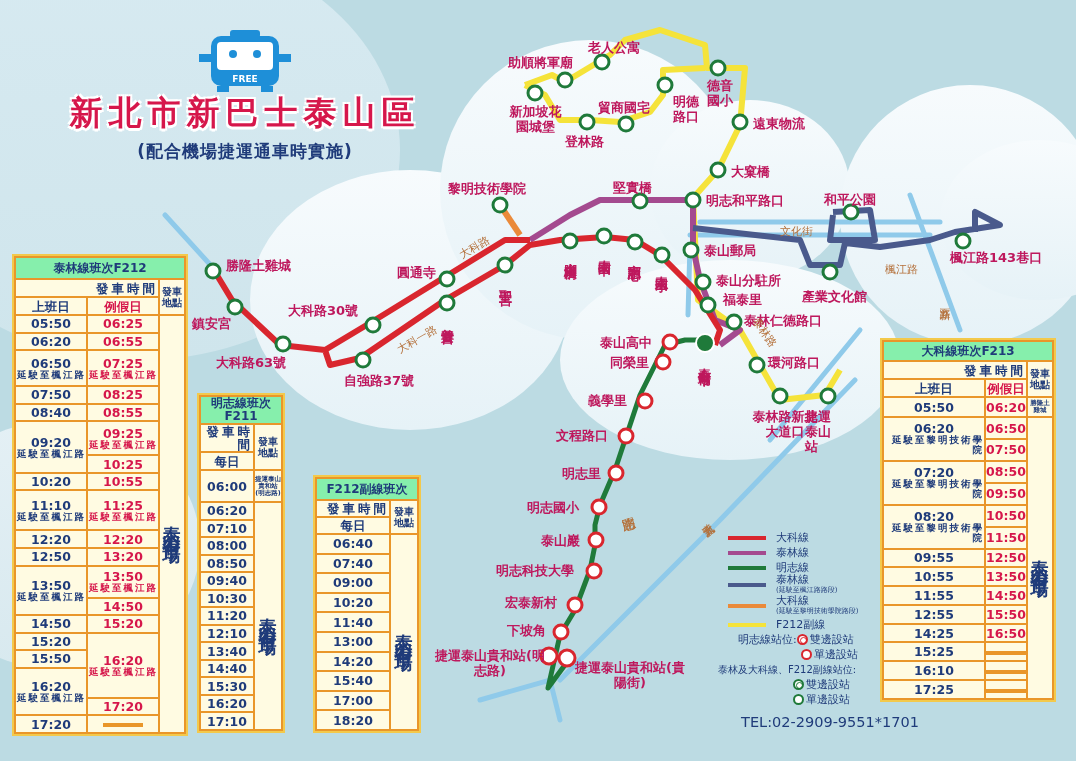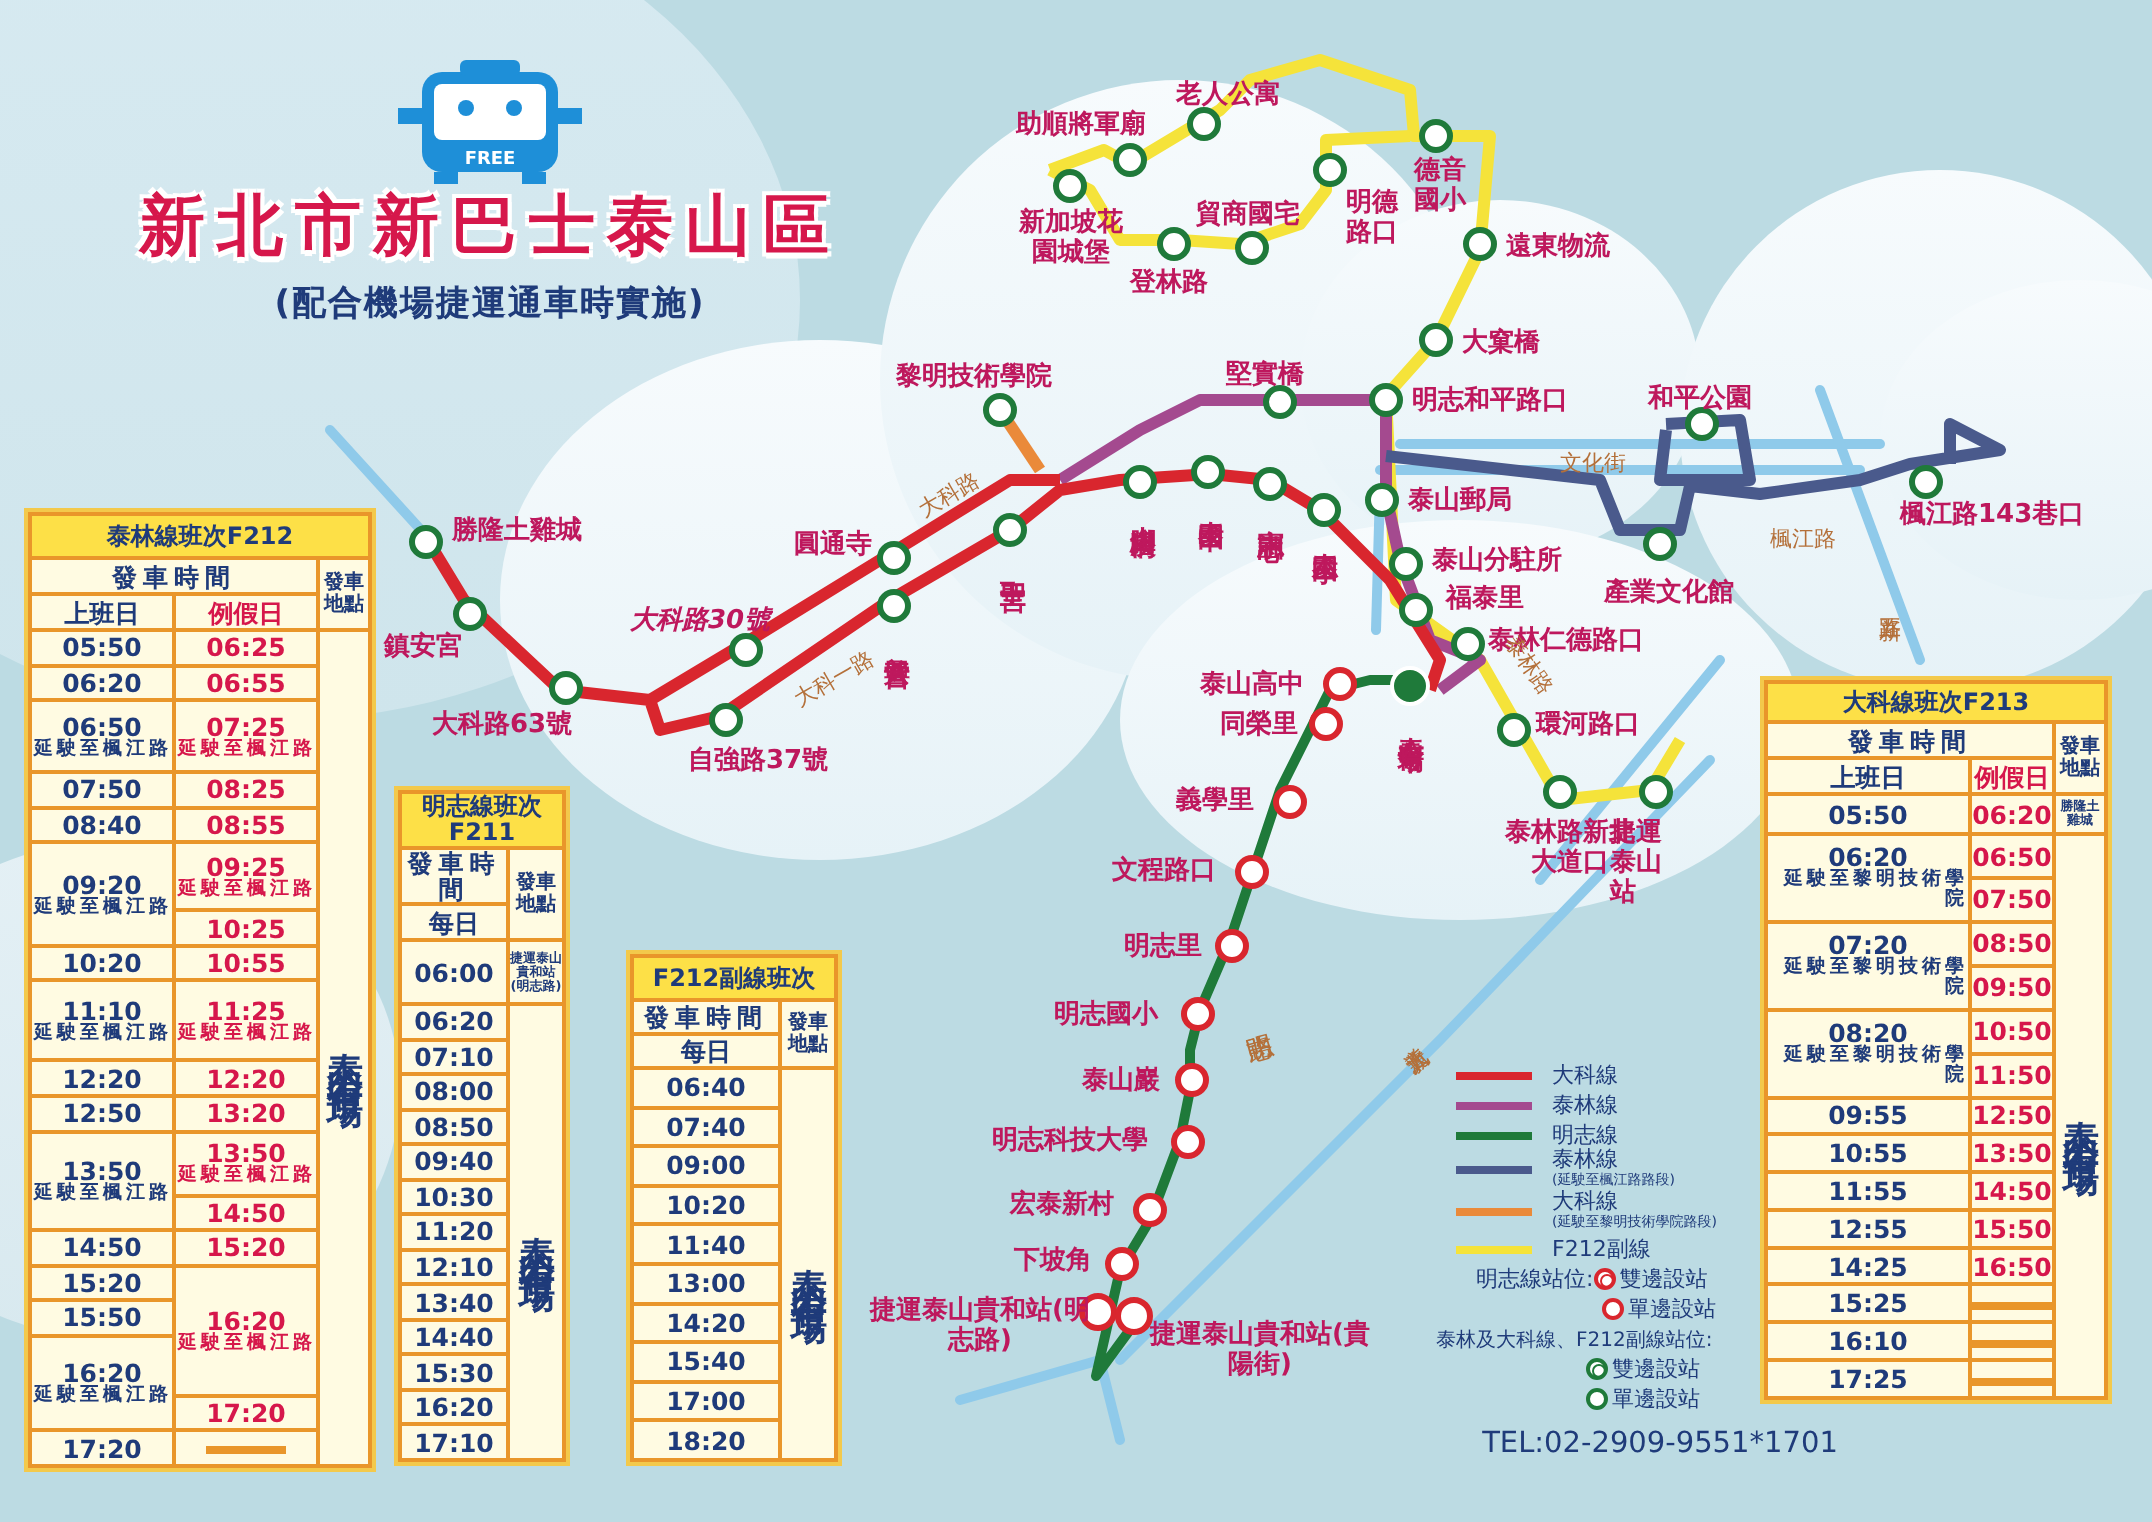--- a/index.html
+++ b/index.html
@@ -23,22 +23,22 @@
   .subtitle { font-size: 17px; font-weight: bold; color: #1f3b7a; margin-top: 6px; letter-spacing: 1px; }
 
   .stn { position: absolute; font-size: 13px; font-weight: bold; color: #be185d; white-space: nowrap; line-height: 15px; }
   .stn.v { writing-mode: vertical-rl; letter-spacing: 1px; }
   .road { position: absolute; font-size: 11px; color: #b4703a; white-space: nowrap; }
 
   
   .tt { position: absolute; background: #fffbe2; border: 2px solid #f3c94b; font-weight: bold; }
   .tt table { border-collapse: collapse; width: 100%; height: 100%; }
   .tt td { border: 2px solid #e9962a; text-align: center; padding: 0; font-size: 12.5px; color: #1f3b7a; line-height: 13px; }
-  .tt .cap { font-size: 12px; background: #fde047; color: #1f3b7a; }
-  .tt .hdr { font-size: 12.5px; letter-spacing: 3px; }
+  .tt .cap { font-size: 12px; background: #86efac; color: #1f3b7a; }
+  .tt .hdr { font-size: 12.5px; letter-spacing: 3px; text-align: right; }
   .tt .red { color: #d6174b; }
   .tt .note { display:block; font-size: 9.5px; letter-spacing: 2px; line-height: 10px; text-align: right; }
   .tt .depot { font-size: 18px; writing-mode: vertical-rl; letter-spacing: 4px; color: #1f3b7a; }
   .tt .dep-hdr { font-size: 10px; line-height: 11px; }
   .tt .tiny { font-size: 6.5px; line-height: 7px; }
   .dash { display: inline-block; width: 40px; height: 4px; background: #e9962a; vertical-align: middle; }
 
   .legend { position: absolute; left: 728px; top: 530px; width: 160px; font-size: 11px; }
   .legend .row { display: flex; align-items: center; height: 15px; }
   .legend .swatch { width: 38px; height: 4px; margin-right: 10px; flex-shrink: 0; }
@@ -185,21 +185,21 @@
 <div class="stn" style="left:753px;top:116px;">遠東物流</div>
 <div class="stn" style="left:731px;top:164px;">大窠橋</div>
 <div class="stn" style="left:706px;top:193px;">明志和平路口</div>
 
 <div class="stn" style="left:448px;top:181px;text-align:center;">黎明技術學院</div>
 <div class="stn" style="left:613px;top:180px;">堅實橋</div>
 
 <div class="stn" style="left:226px;top:258px;">勝隆土雞城</div>
 <div class="stn" style="left:192px;top:316px;">鎮安宮</div>
 <div class="stn" style="left:216px;top:355px;">大科路63號</div>
-<div class="stn" style="left:315px;top:303px;font-style:italic;">大科路30號</div>
+<div class="stn" style="left:288px;top:303px;">大科路30號</div>
 <div class="stn" style="left:397px;top:265px;">圓通寺</div>
 <div class="stn" style="left:344px;top:373px;">自強路37號</div>
 <div class="stn v" style="left:440px;top:318px;">普興宮</div>
 <div class="stn v" style="left:498px;top:280px;">聖王宮</div>
 
 <div class="stn v" style="left:563px;top:253px;">山腳溪橋</div>
 <div class="stn v" style="left:597px;top:250px;">泰山國中</div>
 <div class="stn v" style="left:627px;top:254px;">憲訓中心</div>
 <div class="stn v" style="left:654px;top:266px;">泰山國小</div>
 <div class="stn" style="left:704px;top:243px;">泰山郵局</div>

